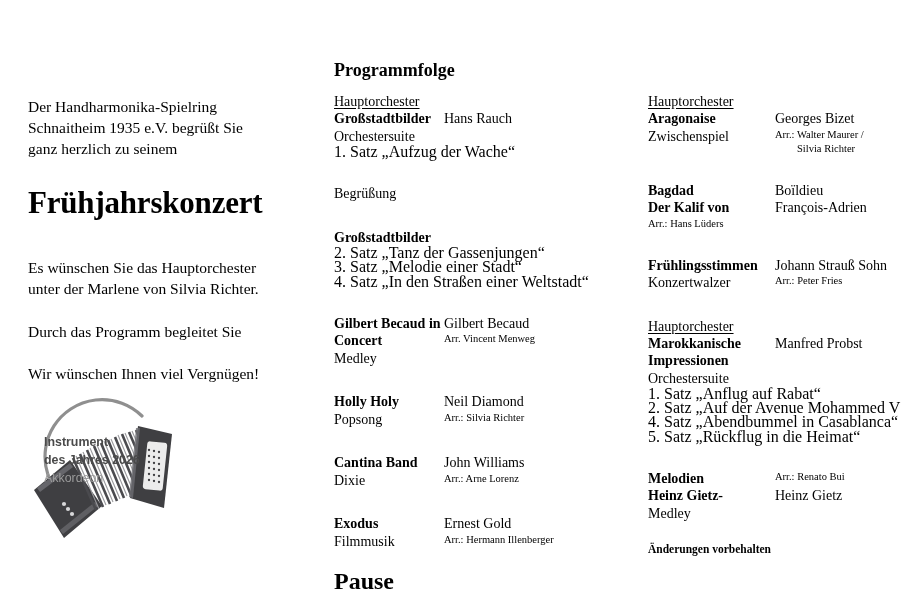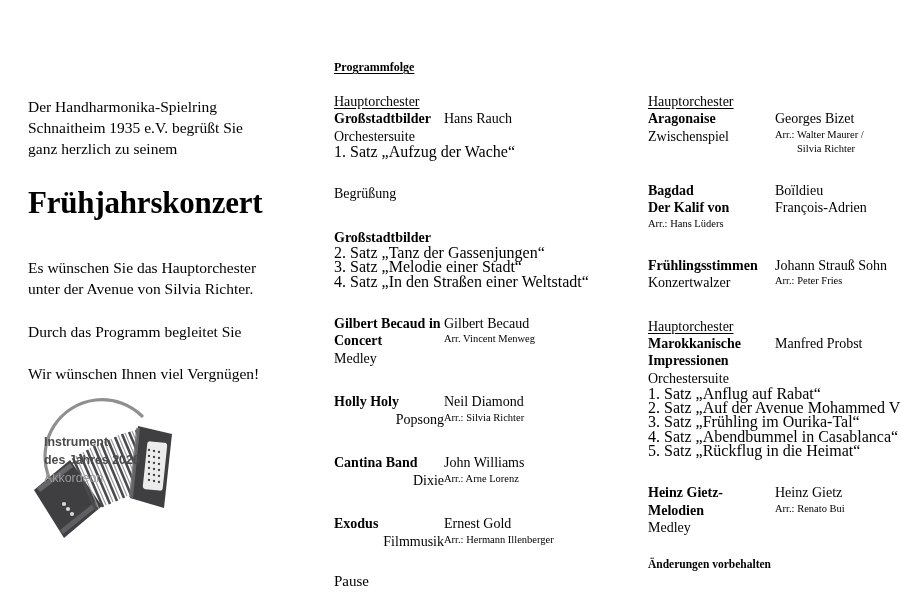--- a/index.html
+++ b/index.html
@@ -72,23 +72,22 @@
     font-weight: normal;
     font-size: 12.4px;
     fill: #9b9b9b;
   }
 
   
   .prog-heading {
     position: absolute;
     left: 334px;
     top: 60px;
-    font-size: 12px;
-    font-weight: bold;
-    text-decoration: underline;
+    font-size: 18px;
+    font-weight: bold;
     text-underline-offset: 2px;
   }
 
   .col {
     position: absolute;
     top: 93px;
   }
   .col-mid { left: 334px; width: 300px; }
   .col-right { left: 648px; width: 252px; }
 
@@ -133,33 +132,33 @@
   .movements {
     font-size: 16px;
     line-height: 14.2px;
   }
   .mv { white-space: nowrap; }
 
   .genre-row {
     display: flex;
     align-items: flex-start;
   }
-  .col-mid .genre-row .genre { width: 110px; flex: 0 0 110px; text-align: right; }
+  .col-mid .genre-row .genre { width: 110px; flex: 0 0 110px; }
   .col-right .genre-row .genre { width: 127px; flex: 0 0 127px; }
   .spacer-md { height: 20px; }
   .spacer-lg { height: 26px; }
 
   .standalone {
     font-size: 14px;
     line-height: 17.5px;
   }
 
   .pause {
-    font-size: 15px;
-    font-weight: normal;
+    font-size: 24px;
+    font-weight: bold;
     line-height: 22px;
   }
 
   .footnote {
     font-size: 11.5px;
     font-weight: bold;
     line-height: 15px;
   }
 
   .nowrap { white-space: nowrap; }
@@ -175,21 +174,21 @@
       <p class="intro-text">Schnaitheim 1935 e.V. begrüßt Sie</p>
       <p class="intro-text">ganz herzlich zu seinem</p>
     </div>
 
     <h1 class="concert-title">Frühjahrskonzert</h1>
 
     <div class="gap-a"></div>
 
     <div>
       <p class="para">Es wünschen Sie das Hauptorchester</p>
-      <p class="para">unter der Avenue von Silvia Richter.</p>
+      <p class="para">unter der Marlene von Silvia Richter.</p>
     </div>
 
     <div class="gap-b"></div>
 
     <div>
       <p class="para">Durch das Programm begleitet Sie</p>
     </div>
 
     <div class="gap-c"></div>
 
@@ -406,37 +405,36 @@
       <div class="ensemble">Hauptorchester</div>
       <div class="entry-row">
         <div class="title-cell">Marokkanische</div>
         <div class="composer-cell">Manfred Probst</div>
       </div>
       <div class="title-cell">Impressionen</div>
       <div class="genre">Orchestersuite</div>
       <div class="movements">
         <div class="mv">1. Satz „Anflug auf Rabat“</div>
         <div class="mv">2. Satz „Auf der Avenue Mohammed V“</div>
-        <div class="mv">3. Satz „Frühling im Ourika-Tal“</div>
         <div class="mv">4. Satz „Abendbummel in Casablanca“</div>
         <div class="mv">5. Satz „Rückflug in die Heimat“</div>
       </div>
     </div>
 
     <div class="spacer-lg"></div>
 
     <div class="block">
       <div class="entry-row">
+        <div class="title-cell">Melodien</div>
+        <div class="arr">Arr.: Renato Bui</div>
+      </div>
+      <div class="entry-row">
         <div class="title-cell">Heinz Gietz-</div>
         <div class="composer-cell">Heinz Gietz</div>
       </div>
-      <div class="entry-row">
-        <div class="title-cell">Melodien</div>
-        <div class="arr">Arr.: Renato Bui</div>
-      </div>
       <div class="genre">Medley</div>
     </div>
 
     <div class="spacer-md"></div>
 
     <div class="footnote">Änderungen vorbehalten</div>
   </div>
 
 </div>
 

